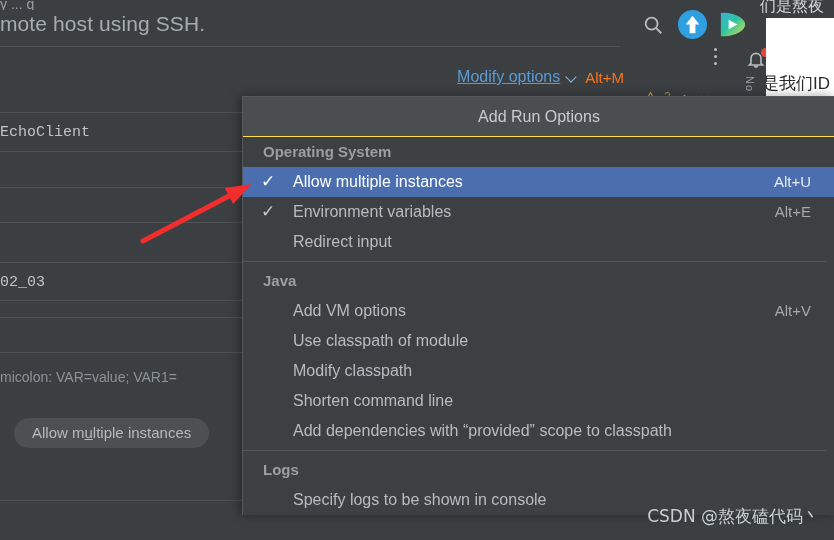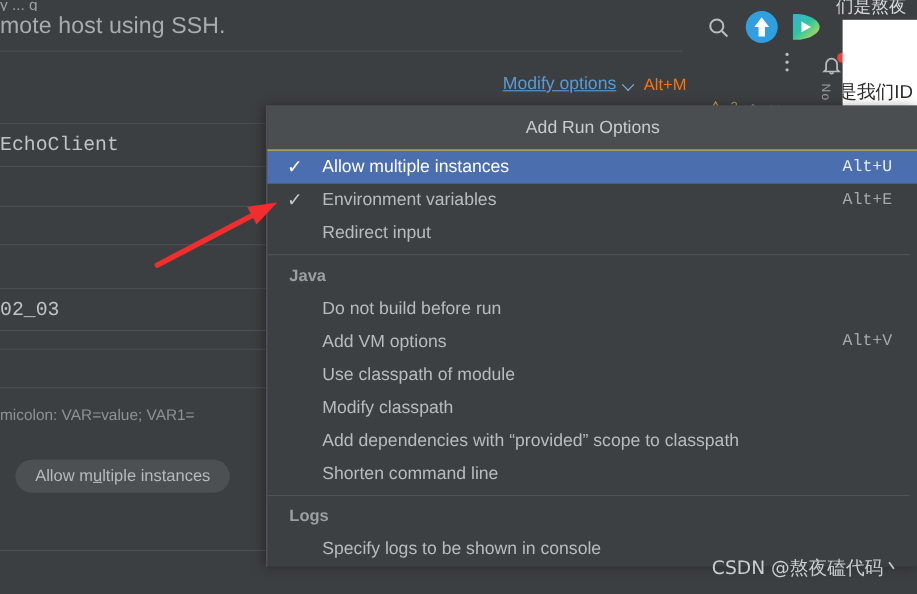--- a/index.html
+++ b/index.html
@@ -46,21 +46,21 @@
   .field-row {
     position: absolute;
     left: 0;
     background: #3c3f41;
   }
   .field-row .val {
     position: absolute;
     left: 0; top: 50%;
     transform: translateY(-50%);
     color: #bfc3c7;
-    font-size: 18px;
+    font-size: 15px;
   }
   .mono { font-family: "Liberation Mono", "DejaVu Sans Mono", monospace; font-size: 14px; }
 
   .hint-text {
     position: absolute;
     color: #8d9296;
     font-size: 14px;
   }
 
   .chip {
@@ -220,21 +220,20 @@
     color: #c5c9cc;
     flex: 0 0 50px;
   }
   .menu-item.selected .mi-check { color: #ffffff; }
   .mi-label { flex: 1 1 auto; white-space: nowrap; }
   .mi-shortcut {
     flex: 0 0 auto;
     padding-right: 24px;
     color: #a4a8ab;
     font-size: 15px;
-    font-family: Liberation Mono, monospace;
   }
   .menu-item.selected .mi-shortcut { color: #e6ebf2; }
   .sep {
     height: 1px;
     background: #505456;
     margin: 4px 8px 4px 0;
   }
 
   
   .arrow-svg {
@@ -366,20 +365,21 @@
     <div class="cjk-top" style="left:760px; top:-4px;">们是熬夜</div>
 
     <div class="white-panel" style="left:766px; top:18px; width:68px; height:90px;">
       <div class="cjk-clip" style="left:-4px; top:54px;">是我们ID</div>
     </div>
   </div>
 
   <div class="popup">
     <div class="popup-title">Add Run Options</div>
 
+    <div class="section-label">Operating System</div>
 
     <div class="menu-item selected">
       <span class="mi-check">✓</span>
       <span class="mi-label">Allow multiple instances</span>
       <span class="mi-shortcut">Alt+U</span>
     </div>
 
     <div class="menu-item">
       <span class="mi-check">✓</span>
       <span class="mi-label">Environment variables</span>
@@ -391,45 +391,40 @@
       <span class="mi-label">Redirect input</span>
       <span class="mi-shortcut"></span>
     </div>
 
     <div class="sep"></div>
 
     <div class="section-label">Java</div>
 
     <div class="menu-item">
       <span class="mi-check"></span>
-      <span class="mi-label">Do not build before run</span>
-      <span class="mi-shortcut"></span>
-    </div>
-    <div class="menu-item">
-      <span class="mi-check"></span>
       <span class="mi-label">Add VM options</span>
       <span class="mi-shortcut">Alt+V</span>
     </div>
     <div class="menu-item">
       <span class="mi-check"></span>
       <span class="mi-label">Use classpath of module</span>
     </div>
     <div class="menu-item">
       <span class="mi-check"></span>
       <span class="mi-label">Modify classpath</span>
       <span class="mi-shortcut"></span>
     </div>
     <div class="menu-item">
       <span class="mi-check"></span>
+      <span class="mi-label">Shorten command line</span>
+      <span class="mi-shortcut"></span>
+    </div>
+    <div class="menu-item">
+      <span class="mi-check"></span>
       <span class="mi-label">Add dependencies with “provided” scope to classpath</span>
-      <span class="mi-shortcut"></span>
-    </div>
-    <div class="menu-item">
-      <span class="mi-check"></span>
-      <span class="mi-label">Shorten command line</span>
       <span class="mi-shortcut"></span>
     </div>
 
     <div class="sep"></div>
 
     <div class="section-label">Logs</div>
     <div class="menu-item">
       <span class="mi-check"></span>
       <span class="mi-label">Specify logs to be shown in console</span>
       <span class="mi-shortcut"></span>

